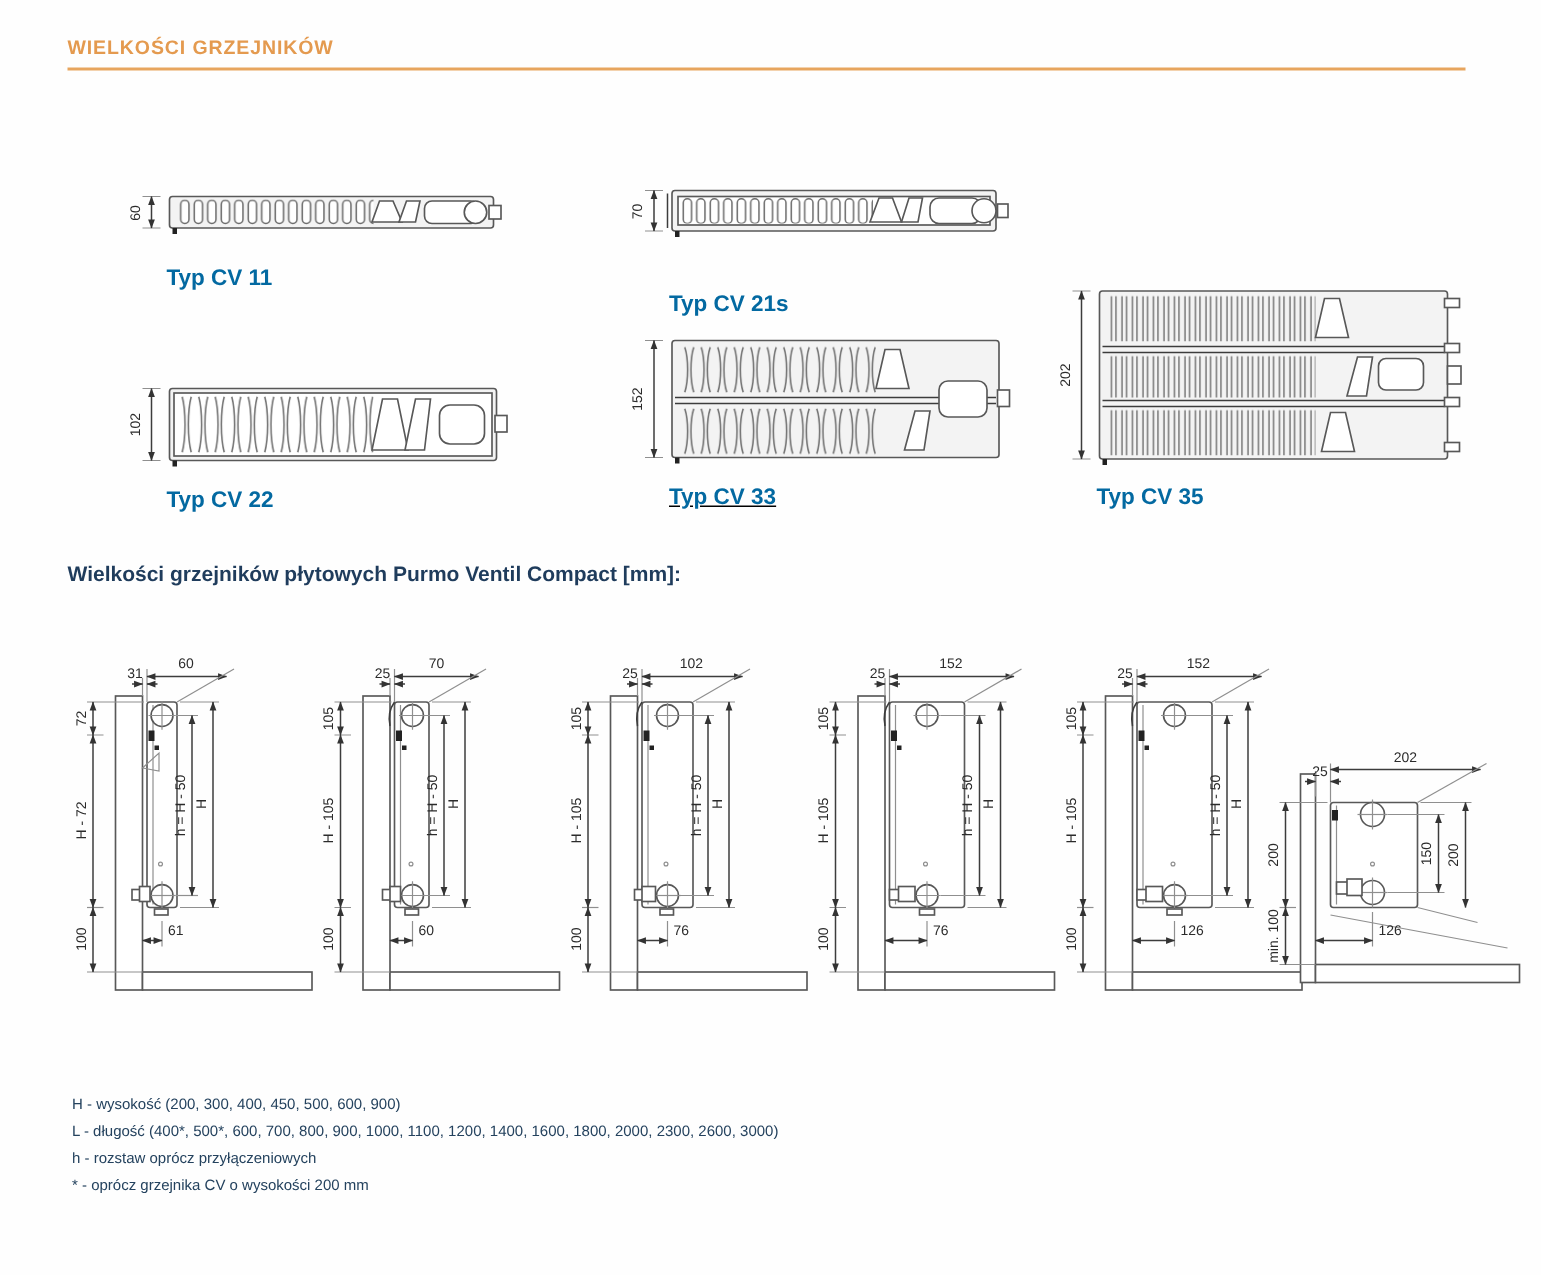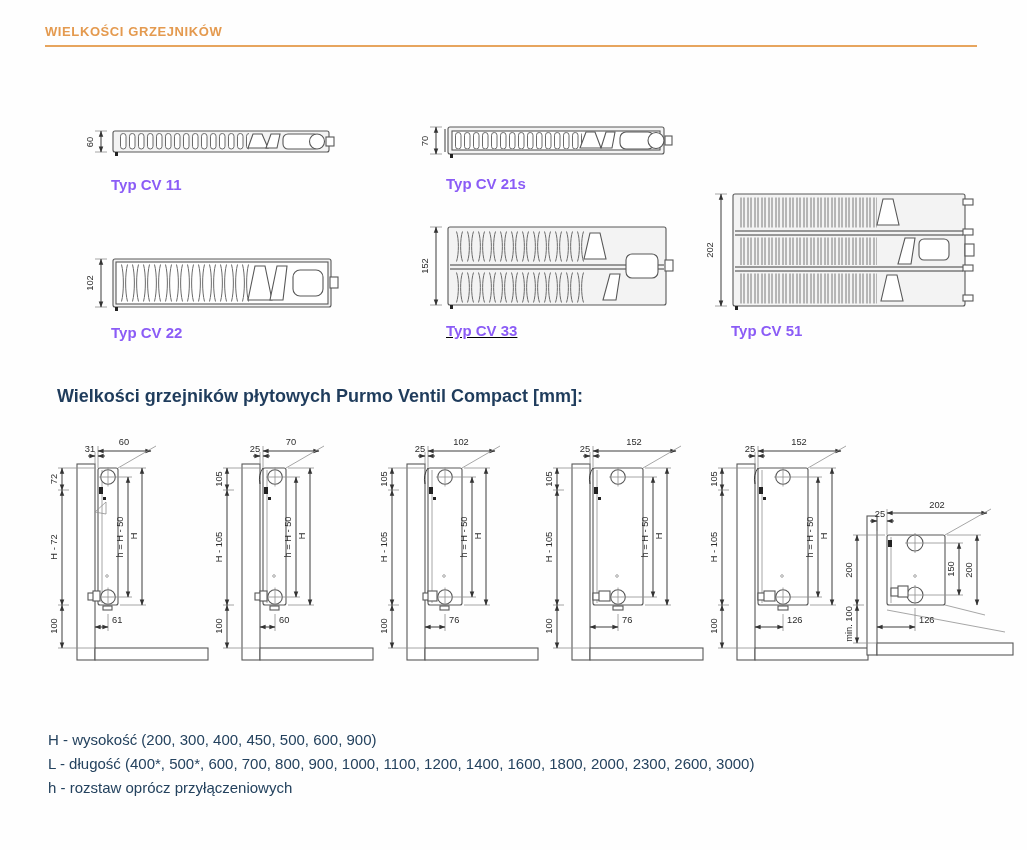--- a/index.html
+++ b/index.html
@@ -2,26 +2,26 @@
 <html><head>
 <meta charset="utf-8">
 <style>
   html,body{margin:0;padding:0;background:#fff;}
   .page{position:relative;width:1027px;height:850px;background:#fefefe;overflow:hidden;
         font-family:"Liberation Sans",sans-serif;}
   .title{position:absolute;left:45px;top:24px;margin:0;font-size:13px;font-weight:600;
          letter-spacing:.6px;color:#E49A4F;}
   .title-rule{position:absolute;left:45px;top:45px;width:932px;height:2px;background:#E7A55E;}
   .fig{position:absolute;margin:0;}
-  .fig figcaption{font-size:15px;font-weight:bold;color:#8b5cf6;margin-left:26px;}
-  .cap-cv11{margin-top:15px;} .cap-cv21s{margin-top:12px;}
+  .fig figcaption{font-size:15px;font-weight:bold;color:#0369a1;margin-left:26px;}
+  .cap-cv11{margin-top:15px;} .cap-cv21s{margin-top:30px;}
   .cap-cv22{margin-top:8px;}  .cap-cv33{margin-top:8px;} .cap-cv44{margin-top:7px;}
-  .subhead{position:absolute;left:45px;top:374px;margin:12px;font-size:18px;font-weight:bold;color:#1F3C5C;}
+  .subhead{position:absolute;left:45px;top:374px;margin:0;font-size:14px;font-weight:bold;color:#1F3C5C;}
   .xsec{position:absolute;top:428px;}
-  .legend{position:absolute;left:48px;top:731px;color:#24425E;font-size:15px;}
+  .legend{position:absolute;left:48px;top:731px;color:#24425E;font-size:10px;}
   .legend div{margin-bottom:7px;}
   svg .ln{stroke:#3c3c3c;stroke-width:1;fill:none;}
   svg .thin{stroke:#8f8f8f;stroke-width:.8;fill:none;}
   svg .out{stroke:#585858;stroke-width:1.1;fill:#fff;}
   svg .body{stroke:#585858;stroke-width:1.1;fill:#f3f3f3;}
   svg text{font-family:"Liberation Sans",sans-serif;font-size:9.3px;fill:#2b2b2b;}
 </style>
 </head>
 <body>
 
@@ -176,21 +176,21 @@
         <path d="M200,47 l10,0 l-4,26 l-13,0 z" class="out"></path>
         <path d="M182,84 l10,0 l6,26 l-22,0 z" class="out"></path>
       <rect x="214" y="48" width="30" height="21" rx="5" class="out"></rect>
       <rect x="258" y="8" width="10" height="6" class="out"></rect>
         <rect x="258" y="38" width="10" height="6" class="out"></rect>
       <rect x="258" y="74" width="10" height="6" class="out"></rect>
         <rect x="258" y="104" width="10" height="6" class="out"></rect>
       <rect x="260" y="53" width="9" height="12" class="out"></rect>
       <rect x="30" y="115" width="3" height="4" fill="#222"></rect>
     </svg>
-    <figcaption class="cap-cv44">Typ CV 51</figcaption>
+    <figcaption class="cap-cv44">Typ CV 35</figcaption>
   </figure>
 
   <h2 class="subhead">Wielkości grzejników płytowych Purmo Ventil Compact [mm]:</h2>
 
   <svg class="xsec" style="left:48px" width="165" height="248" viewBox="0 0 165 248">
     <rect x="29" y="36" width="18" height="196" class="out" fill="url(#hatch)"></rect>
     <rect x="47" y="220" width="113" height="12" class="out" fill="url(#hatch)"></rect>
     <rect x="50" y="40" width="20" height="137" rx="2" class="out"></rect>
     <line x1="54" y1="42" x2="54" y2="175" class="thin"></line>
     <circle cx="60" cy="49" r="7.3" class="out"></circle>
@@ -474,15 +474,16 @@
     <text x="127" y="142" text-anchor="middle" transform="rotate(-90 127 142)">200</text>
     <line x1="70" y1="180" x2="70" y2="203" class="thin"></line>
     <line x1="32" y1="199" x2="70" y2="199" class="ln" marker-start="url(#ar)" marker-end="url(#ar)"></line>
     <text x="74" y="195">126</text>
   </svg>
 
   <div class="legend">
     <div>H - wysokość (200, 300, 400, 450, 500, 600, 900)</div>
     <div>L - długość (400*, 500*, 600, 700, 800, 900, 1000, 1100, 1200, 1400, 1600, 1800, 2000, 2300, 2600, 3000)</div>
     <div>h - rozstaw oprócz przyłączeniowych</div>
+    <div>* - oprócz grzejnika CV o wysokości 200 mm</div>
   </div>
 
 </div>
 
 </body></html>

